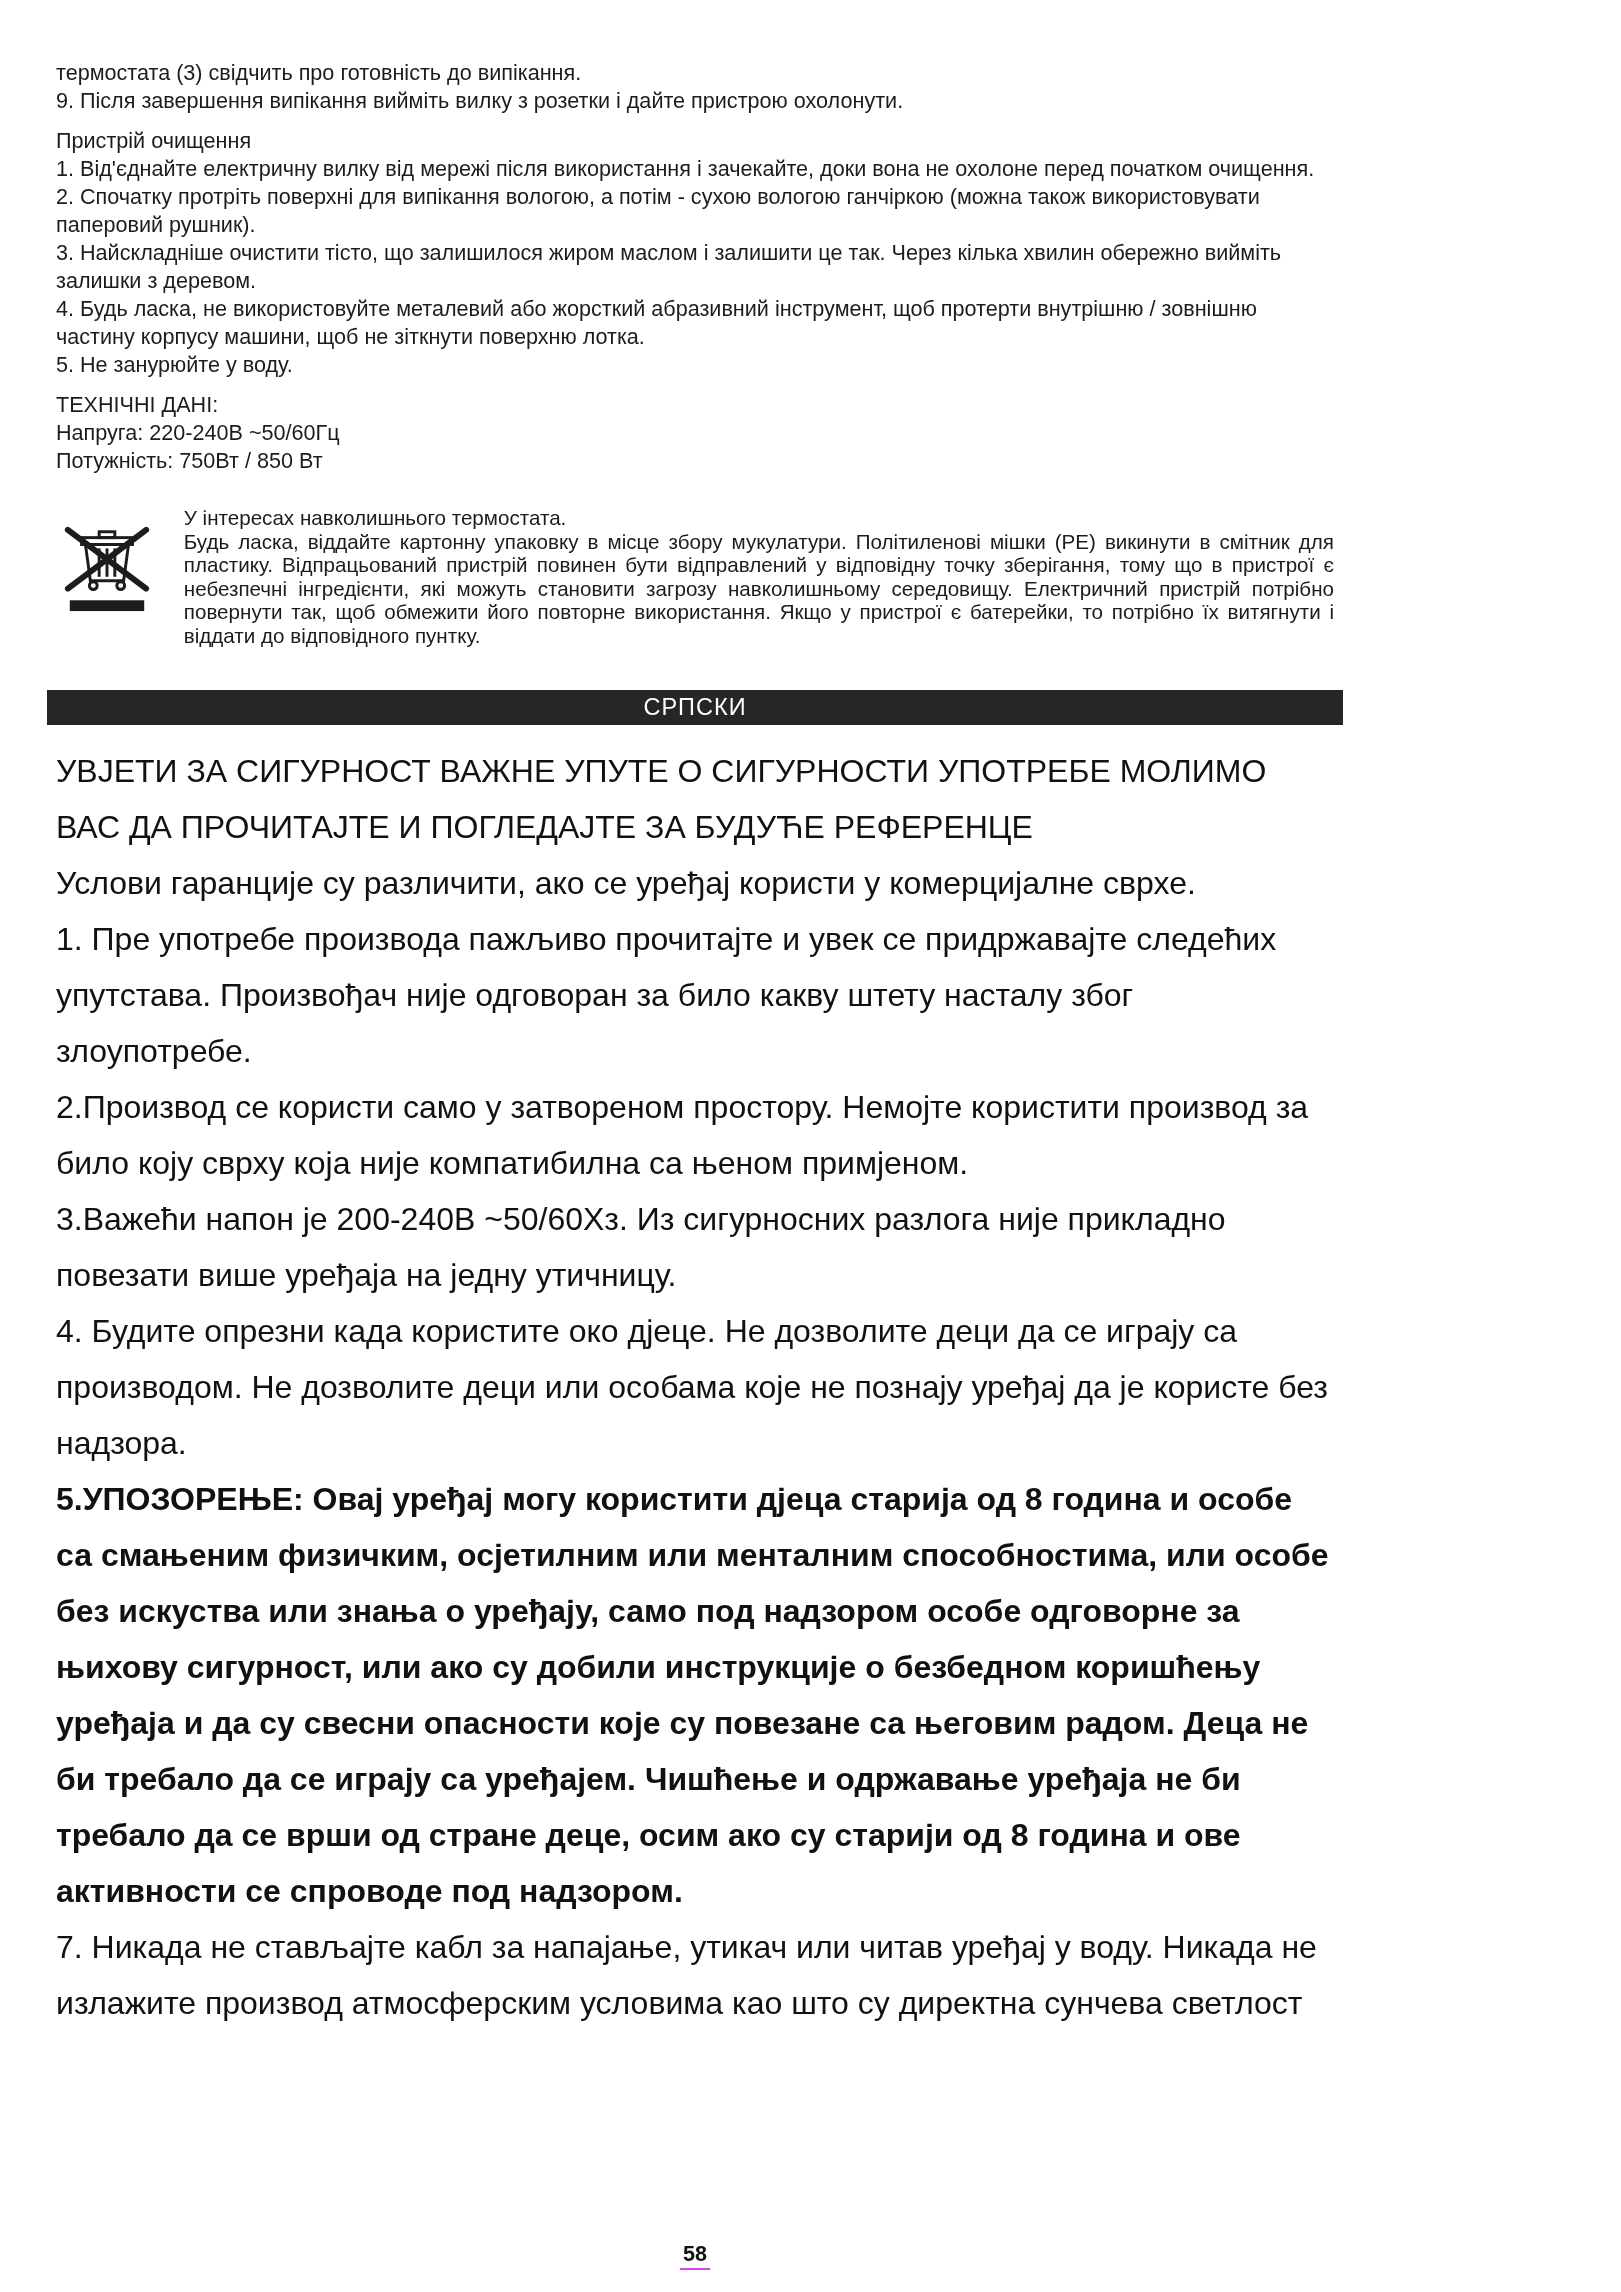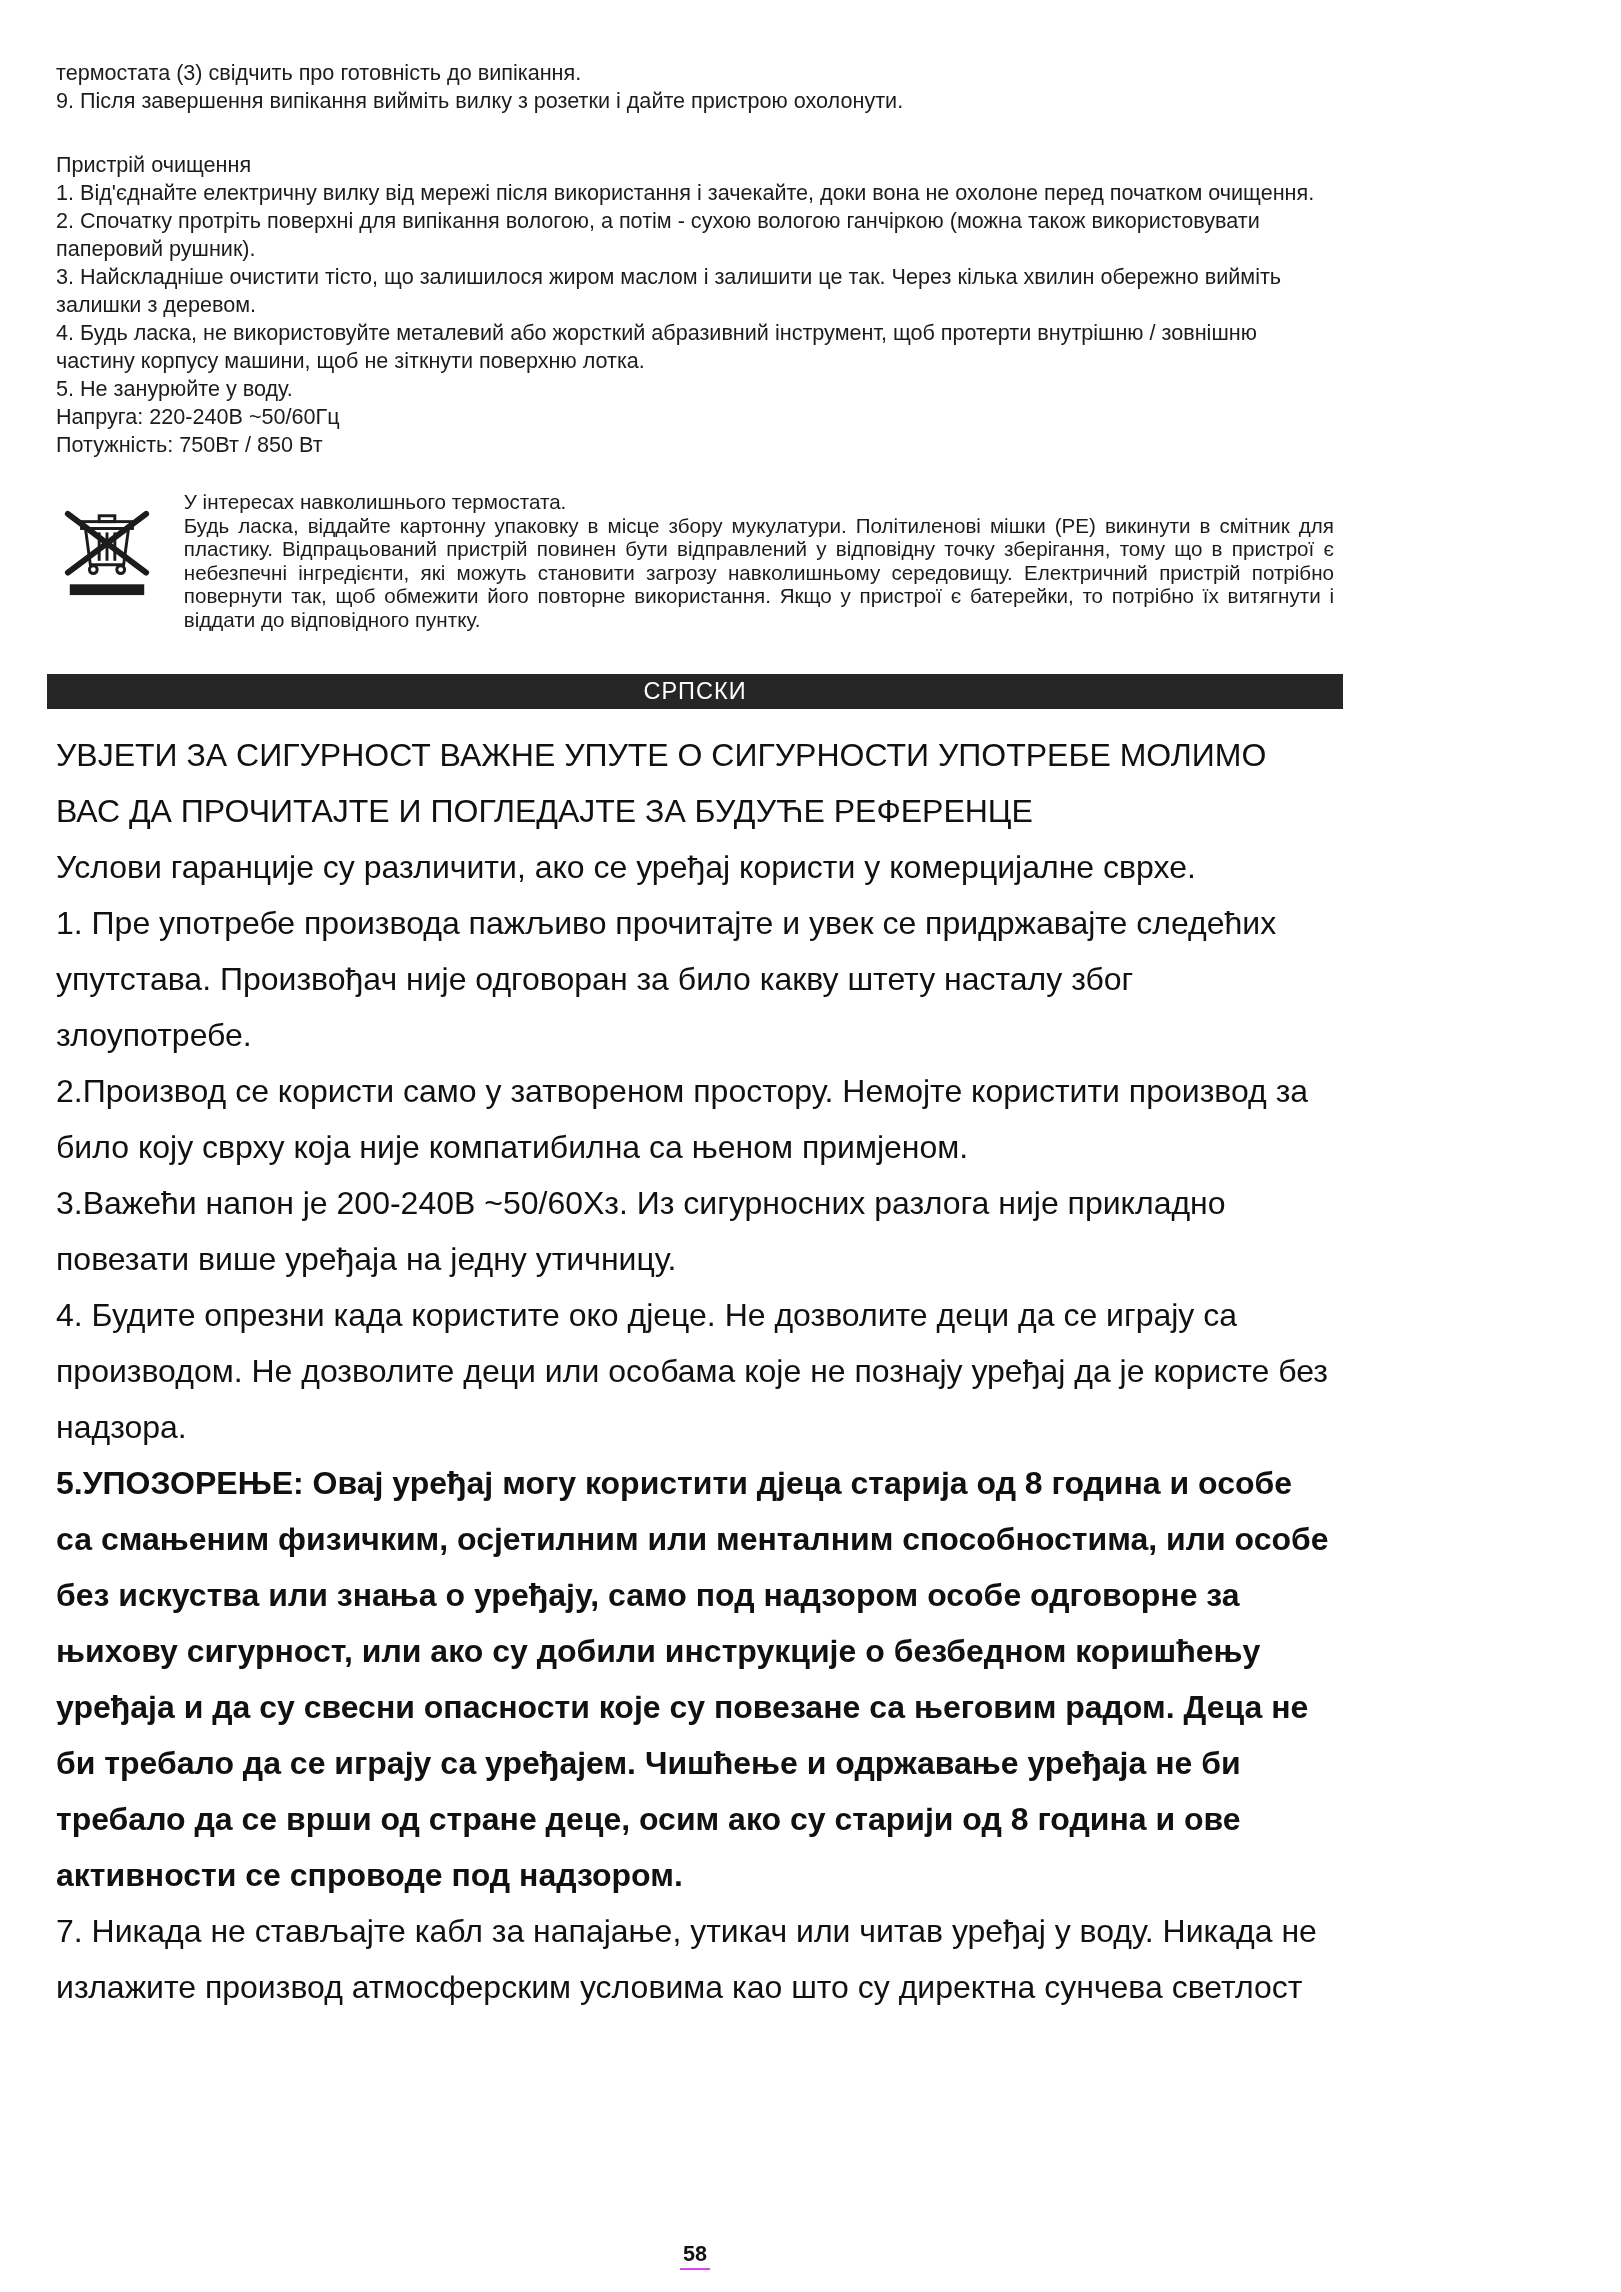--- a/index.html
+++ b/index.html
@@ -16,21 +16,21 @@
     padding: 59px 56px 0 56px;
     overflow: hidden;
   }
 
   
   .uk-section p {
     font-size: 21.6px;
     line-height: 28px;
     color: #1c1c1c;
   }
-  .uk-section p.gap { margin-top: 36px; }
+  .uk-section p.gap { margin-top: 12px; }
 
   
   .recycle {
     margin-top: 31px;
     display: flex;
     align-items: flex-start;
   }
   .weee {
     width: 116px;
     flex: 0 0 116px;
@@ -95,20 +95,21 @@
     <p>термостата (3) свідчить про готовність до випікання.</p>
     <p>9. Після завершення випікання вийміть вилку з розетки і дайте пристрою охолонути.</p>
 
     <p class="gap">Пристрій очищення</p>
     <p>1. Від'єднайте електричну вилку від мережі після використання і зачекайте, доки вона не охолоне перед початком очищення.</p>
     <p>2. Спочатку протріть поверхні для випікання вологою, а потім - сухою вологою ганчіркою (можна також використовувати паперовий рушник).</p>
     <p>3. Найскладніше очистити тісто, що залишилося жиром маслом і залишити це так. Через кілька хвилин обережно вийміть залишки з деревом.</p>
     <p>4. Будь ласка, не використовуйте металевий або жорсткий абразивний інструмент, щоб протерти внутрішню / зовнішню частину корпусу машини, щоб не зіткнути поверхню лотка.</p>
     <p>5. Не занурюйте у воду.</p>
 
+    <p class="gap">ТЕХНІЧНІ ДАНІ:</p>
     <p>Напруга: 220-240В ~50/60Гц</p>
     <p>Потужність: 750Вт / 850 Вт</p>
   </div>
 
   <div class="recycle">
     <div class="weee">
       <svg width="102" height="94" viewBox="0 0 104 96" xmlns="http://www.w3.org/2000/svg">
         <g fill="none" stroke="#1c1c1c" stroke-width="3">
 
           <rect x="44" y="12" width="16" height="6"></rect>

